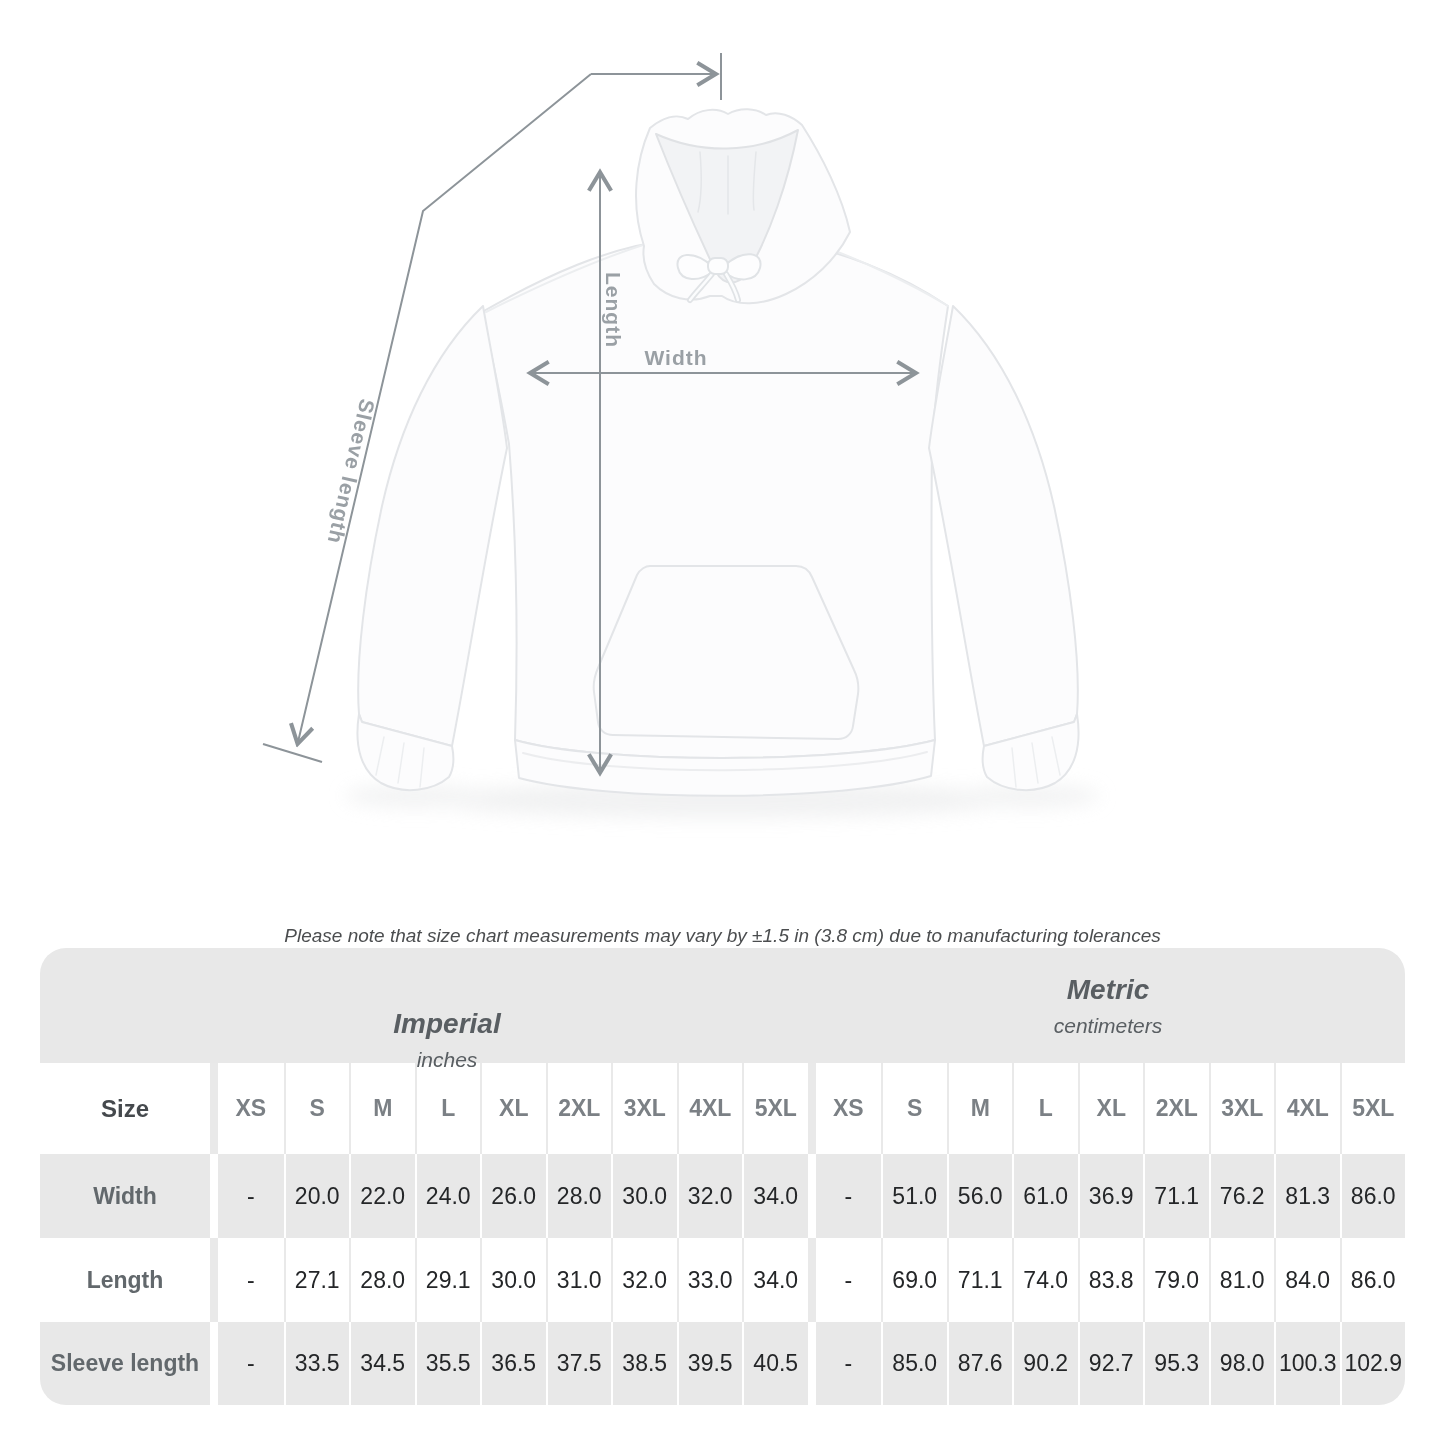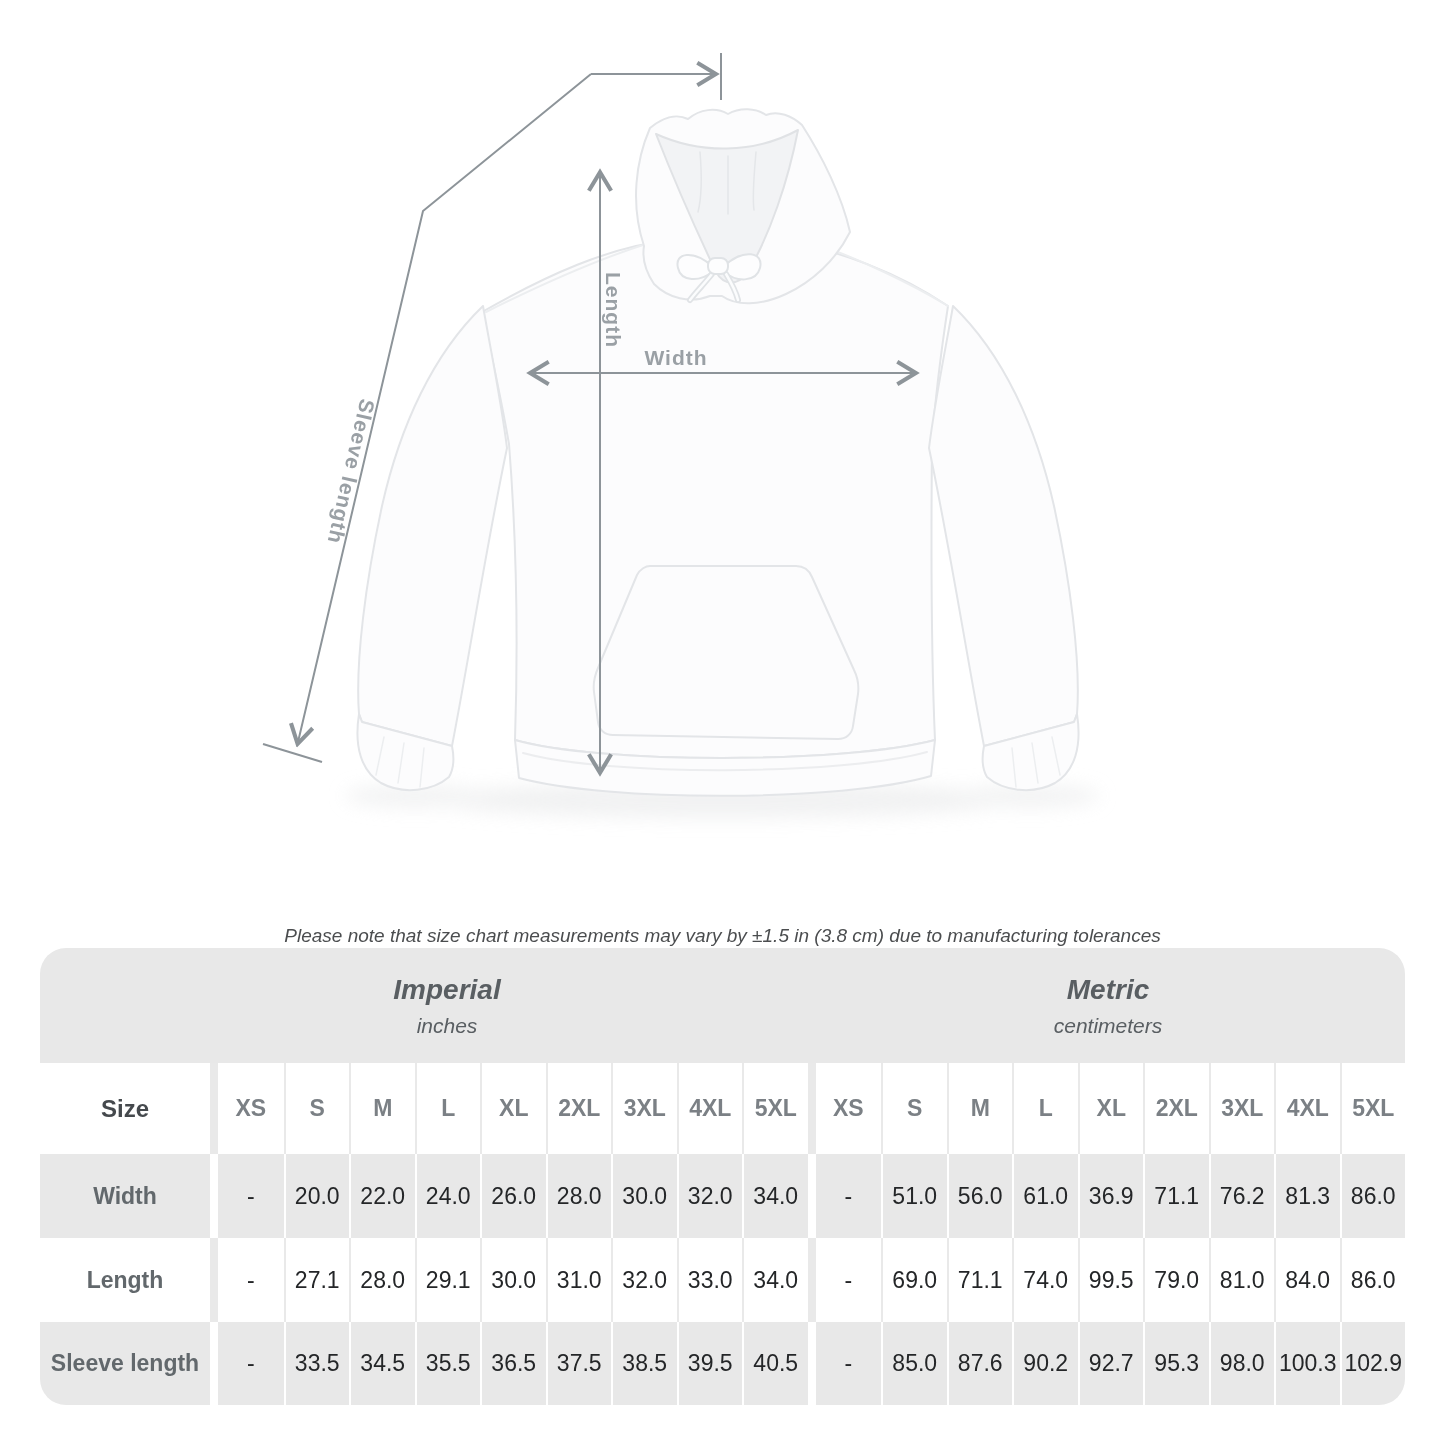--- a/index.html
+++ b/index.html
@@ -21,21 +21,21 @@
     font-size:19px; font-style:italic; color:#4b4d4f;
   }
 
   
   .size-table { position:absolute; left:40px; top:948px; width:1365px; }
   .band {
     position:relative; height:115px; background:#e8e8e8;
     border-radius:26px 26px 0 0;
   }
   .unit { position:absolute; top:50%; transform:translate(-50%,-50%); text-align:center; color:#595e62; }
-  .unit.imperial { left:407px; }
+  .unit.imperial { left:407px;margin-top:34px; }
   .unit.metric   { left:1068px; }
   .unit-name { font-size:28px; font-weight:bold; font-style:italic; }
   .unit-sub  { font-size:21px; font-style:italic; margin-top:8px; }
 
   .trow {
     display:grid;
     grid-template-columns:170px 8px repeat(9,1fr) 8px repeat(9,1fr);
   }
   .tcell { display:flex; align-items:center; justify-content:center; }
   .light .tcell { background:#ffffff; }
@@ -231,21 +231,21 @@
           <div class="tcell c sep val">30.0</div>
           <div class="tcell c sep val">31.0</div>
           <div class="tcell c sep val">32.0</div>
           <div class="tcell c sep val">33.0</div>
           <div class="tcell c sep val">34.0</div>
           <div class="tcell gap"></div>
           <div class="tcell c val">-</div>
           <div class="tcell c sep val">69.0</div>
           <div class="tcell c sep val">71.1</div>
           <div class="tcell c sep val">74.0</div>
-          <div class="tcell c sep val">99.5</div>
+          <div class="tcell c sep val">83.8</div>
           <div class="tcell c sep val">79.0</div>
           <div class="tcell c sep val">81.0</div>
           <div class="tcell c sep val">84.0</div>
           <div class="tcell c sep val">86.0</div>
         </div>
         <div class="trow shade last" style="height: 83px;">
           <div class="tcell lab row-lab">Sleeve length</div>
           <div class="tcell gap"></div>
           <div class="tcell c val">-</div>
           <div class="tcell c sep val">33.5</div>

